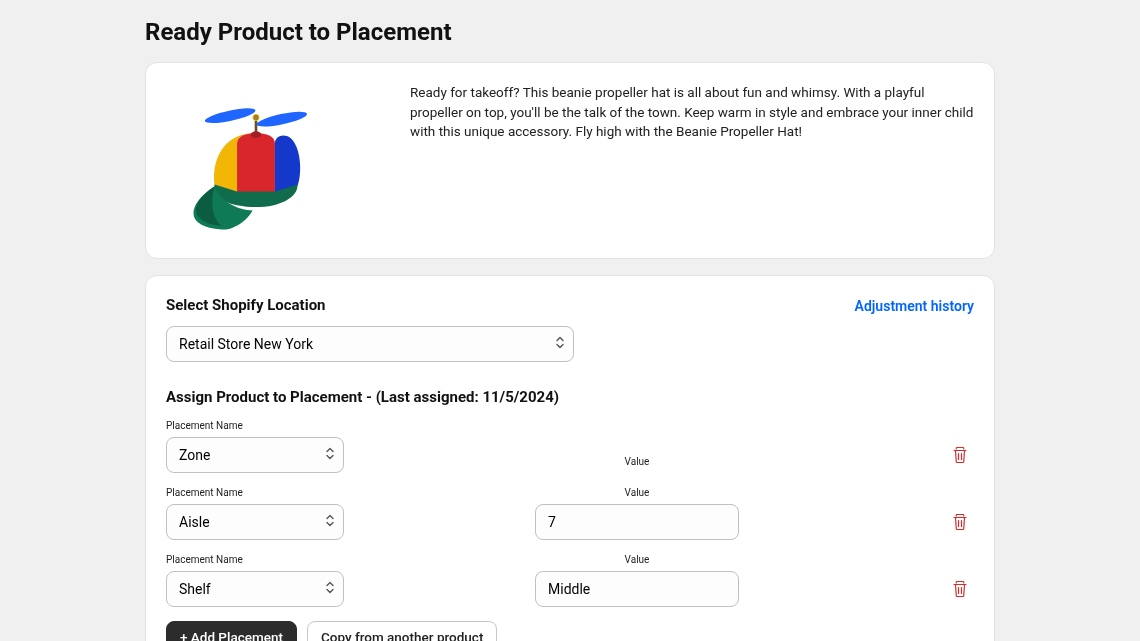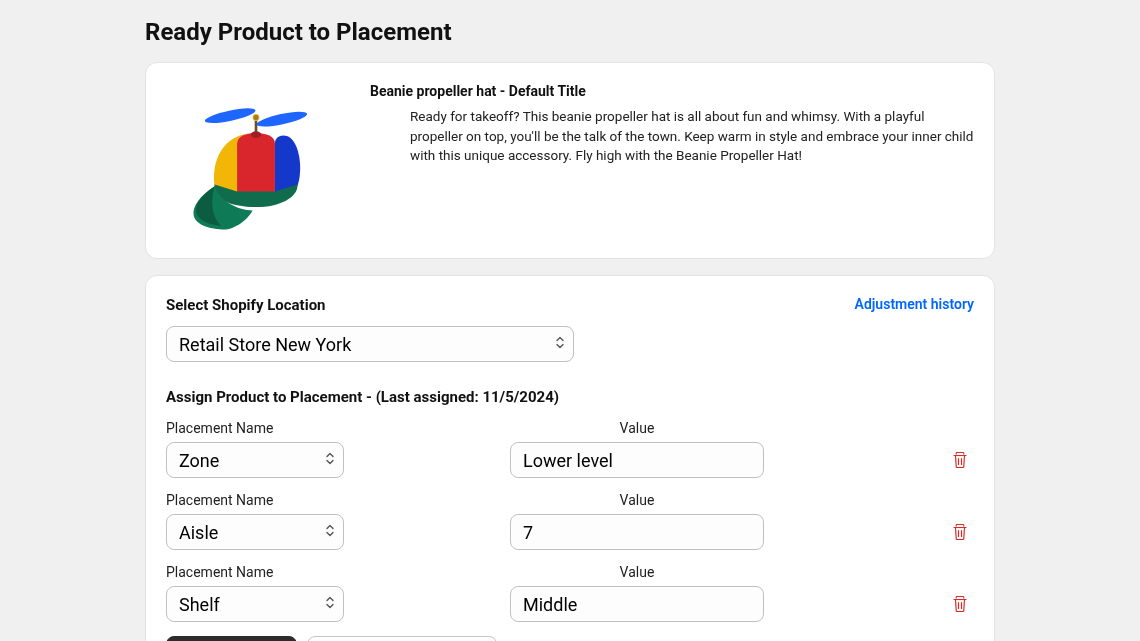--- a/index.html
+++ b/index.html
@@ -19,46 +19,46 @@
   border: 1px solid #e3e3e3;
   border-radius: 12px;
   padding: 20px;
   margin-bottom: 16px;
 }
 .product-card { display: flex; gap: 24px; align-items: flex-start; }
 .product-image { width: 180px; height: 155px; flex-shrink:0; display:flex; align-items:center; justify-content:center; }
 .product-info { flex:1; }
 .product-title { font-weight: 700; font-size: 14px; margin-bottom: 8px; }
 .product-desc { font-size: 13.5px; line-height: 1.45; color: #222; margin-left: 40px; }
-.section-head { display:flex; justify-content:space-between; align-items:flex-start; margin-bottom:12px; }
+.section-head { display:flex; justify-content:space-between; align-items:flex-end; margin-bottom:12px; }
 .section-label { font-weight:700; font-size:15px; }
 .adj-link { color:#0066ff; font-weight:600; font-size:14px; text-decoration:none; cursor:pointer; }
 .select-wrap, .input-wrap {
   position:relative;
   border:1px solid #c0c0c0;
   border-radius:8px;
   background:#fdfdfd;
 }
 .select-wrap { height:36px; }
 .select-wrap select, .input-wrap input {
   width:100%; height:100%; border:none; background:transparent;
-  padding:0 28px 0 12px; font-size:18px; font-family:inherit;
+  padding:0 28px 0 12px; font-size:14px; font-family:inherit;
   appearance:none; outline:none;
 }
 .input-wrap { height:36px; }
 .input-wrap input { padding:0 12px; }
 .select-arrows {
   position:absolute; right:8px; top:50%; transform:translateY(-50%);
   pointer-events:none; color:#555;
 }
 .loc-select { width:408px; }
 .assign-title { font-weight:700; font-size:15px; margin:26px 0 14px 0; }
 .row { display:flex; gap:12px; align-items:flex-end; margin-bottom:14px; }
 .field { display:flex; flex-direction:column; }
-.field-label { font-size:14px; margin-bottom:6px; color:#222; }
+.field-label { font-size:10px; margin-bottom:6px; color:#222; }
 .col-name { width:178px; }
 .col-value { flex:1;align-items:center; }
 .trash-btn {
   width:28px; height:28px; display:flex; align-items:center; justify-content:center;
   cursor:pointer; margin-bottom:4px; margin-left:16px;
 }
 .trash-btn svg { width:18px; height:18px; }
 .btn-row { display:flex; gap:10px; margin-top:2px; }
 .btn {
   border-radius:8px; padding:7px 13px; font-size:13.5px; font-weight:500;
@@ -89,21 +89,20 @@
 
         <path d="M52 118 C50 130 58 138 78 142 C120 150 150 134 148 118 L122 126 L78 126 Z" fill="#116b4d"></path>
 
         <path d="M52 120 C18 142 18 168 60 170 C72 172 90 160 96 148 C80 148 58 138 52 120 Z" fill="#0f7a56"></path>
         <path d="M52 120 C22 140 22 162 60 166 C50 158 46 140 52 120 Z" fill="#0b5c40"></path>
 
         <ellipse cx="100" cy="60" rx="6" ry="4" fill="#a01f24"></ellipse>
       </svg>
     </div>
     <div class="product-info">
-      <div class="product-title">Beanie propeller hat - Default Title</div>
       <div class="product-desc">Ready for takeoff? This beanie propeller hat is all about fun and whimsy. With a playful propeller on top, you'll be the talk of the town. Keep warm in style and embrace your inner child with this unique accessory. Fly high with the Beanie Propeller Hat!</div>
     </div>
   </div>
 
   <div class="card">
     <div class="section-head">
       <div class="section-label">Select Shopify Location</div>
       <a class="adj-link">Adjustment history</a>
     </div>
     <div class="select-wrap loc-select">
@@ -124,21 +123,20 @@
         <div class="field-label">Placement Name</div>
         <div class="select-wrap">
           <select><option>Zone</option></select>
           <span class="select-arrows"><svg width="10" height="14" viewBox="0 0 10 14">
                 <path d="M2 5 L5 2 L8 5 M2 9 L5 12 L8 9" stroke="#555" stroke-width="1.4" fill="none" stroke-linecap="round" stroke-linejoin="round"></path>
               </svg></span>
         </div>
       </div>
       <div class="field col-value">
         <div class="field-label">Value</div>
-        <div class="input-wrap"><input type="text" value="Lower level" style=""></div>
       </div>
       <div class="trash-btn">
         <svg viewBox="0 0 24 24">
             <path d="M7 4 L7 3 C7 2.4 7.4 2 8 2 L16 2 C16.6 2 17 2.4 17 3 L17 4 M4 6 L20 6 M6 6 L7 21 C7 21.6 7.4 22 8 22 L16 22 C16.6 22 17 21.6 17 21 L18 6 M10 10 L10 18 M14 10 L14 18" stroke="#d72c2c" stroke-width="1.6" fill="none" stroke-linecap="round" stroke-linejoin="round"></path>
           </svg>
       </div>
     </div>
 
     <div class="row">
       <div class="field col-name">

